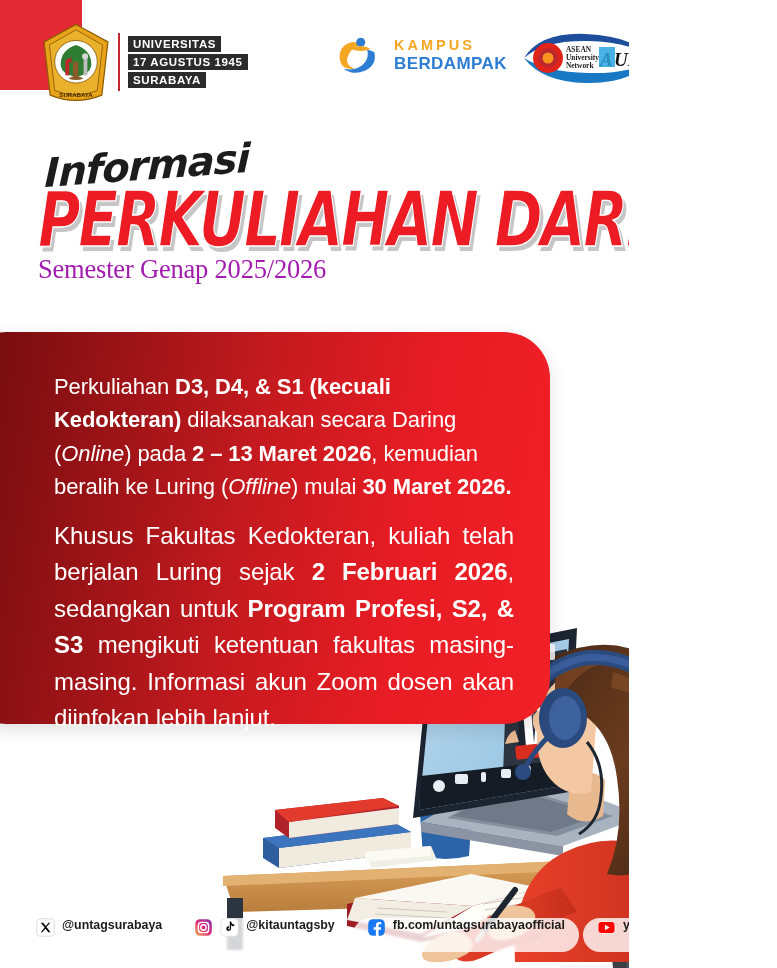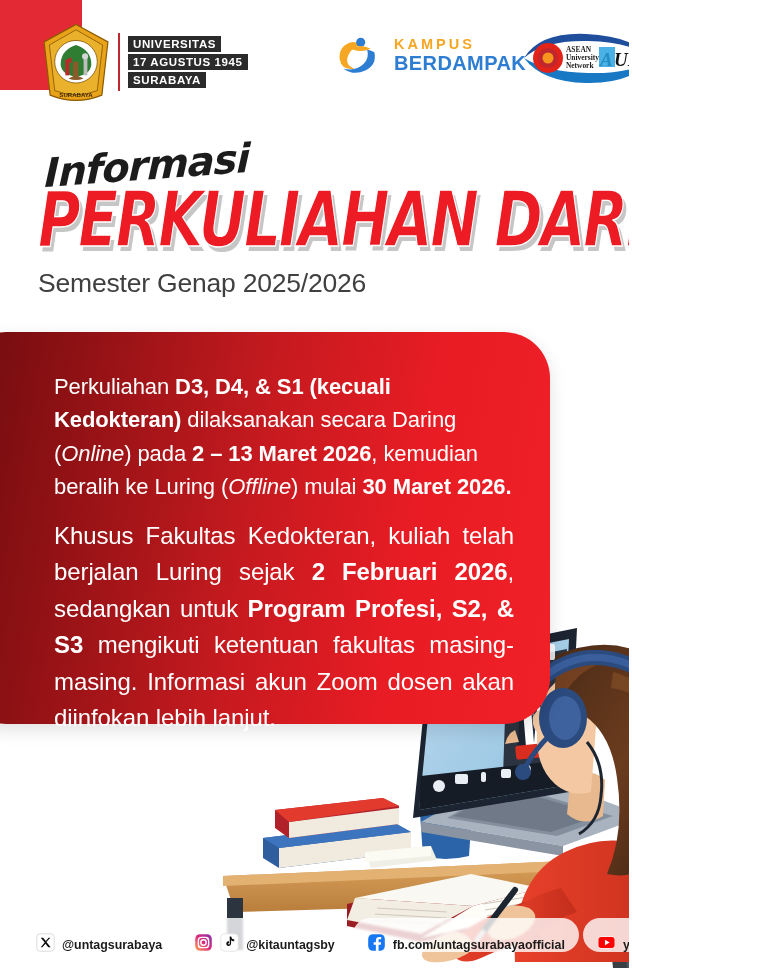--- a/index.html
+++ b/index.html
@@ -45,21 +45,21 @@
   .untag-divider {
     position:absolute; left:118px; top:33px;
     width:2px; height:58px; background:#C0272D;
   }
 
   
   .kampus { position:absolute; left:338px; top:34px; display:flex; align-items:center; gap:16px; }
   .kampus-mark { width:40px; height:42px; }
   .kampus-text { display:flex; flex-direction:column; line-height:1; }
   .kampus-text .k1 { font-size:14.5px; font-weight:bold; letter-spacing:3px; color:#F5A623; }
-  .kampus-text .k2 { font-size:20px; font-weight:bold; letter-spacing:.4px; color:#2D7DD2; margin-top:2px; }
+  .kampus-text .k2 { font-size:17px; font-weight:bold; letter-spacing:.4px; color:#2D7DD2; margin-top:2px; }
 
   
   .aunqa { position:absolute; left:516px; top:32px; width:140px; height:52px; }
 
   
   .unggul { position:absolute; left:664px; top:20px; width:84px; height:88px; }
 
   
   .title-wrap { position:absolute; left:38px; top:150px; width:680px; }
   .t-informasi {
@@ -80,23 +80,23 @@
     letter-spacing:-2.2px;
     transform:scaleY(1.34) scaleX(1.02);
     transform-origin:left top;
     margin-top:-12px;
     text-shadow:3px 4px 0 rgba(120,120,120,.42), 1px 1px 0 #fff;
     -webkit-text-stroke:1px #ffffff;
     white-space:nowrap;
     position:relative; z-index:2;
   }
   .t-sub {
-    font-family:Liberation Sans, sans-serif;
-    font-size:26.5px; color:#404040;
-    margin-top:30px; letter-spacing:-.2px;
+    font-family:Liberation Serif, serif;
+    font-size:26.5px; color:#a21caf;
+    margin-top:16px; letter-spacing:-.2px;
   }
 
   
   .card {
     position:absolute; left:-40px; top:332px;
     width:590px; height:392px;
     background:linear-gradient(100deg,#6E0C0E 0%, #8E1114 18%, #C41A1F 48%, #E81C24 74%, #F12027 100%);
     border-radius:46px;
     box-shadow:0 6px 18px rgba(0,0,0,.12);
     z-index:4;
@@ -117,21 +117,21 @@
   
   .social {
     position:absolute; left:22px; bottom:16px;
     height:34px; width:735px;
     z-index:9;
     display:flex; align-items:stretch; gap:0;
   }
   .pill {
     background:rgba(255,255,255,.80);
     border-radius:18px;
-    display:flex; align-items:flex-end;
+    display:flex; align-items:flex-start;
     padding:0 14px; gap:7px;
     height:34px;
     backdrop-filter:blur(1px);
   }
   .pill.p-a { margin-right:4px; }
   .pill.p-b { margin-right:4px; }
   .pill.p-c { margin-right:4px; }
   .pill span.handle {
     font-size:12.4px; font-weight:bold; color:#1b1b1b;
     font-family:"Liberation Sans", sans-serif;

